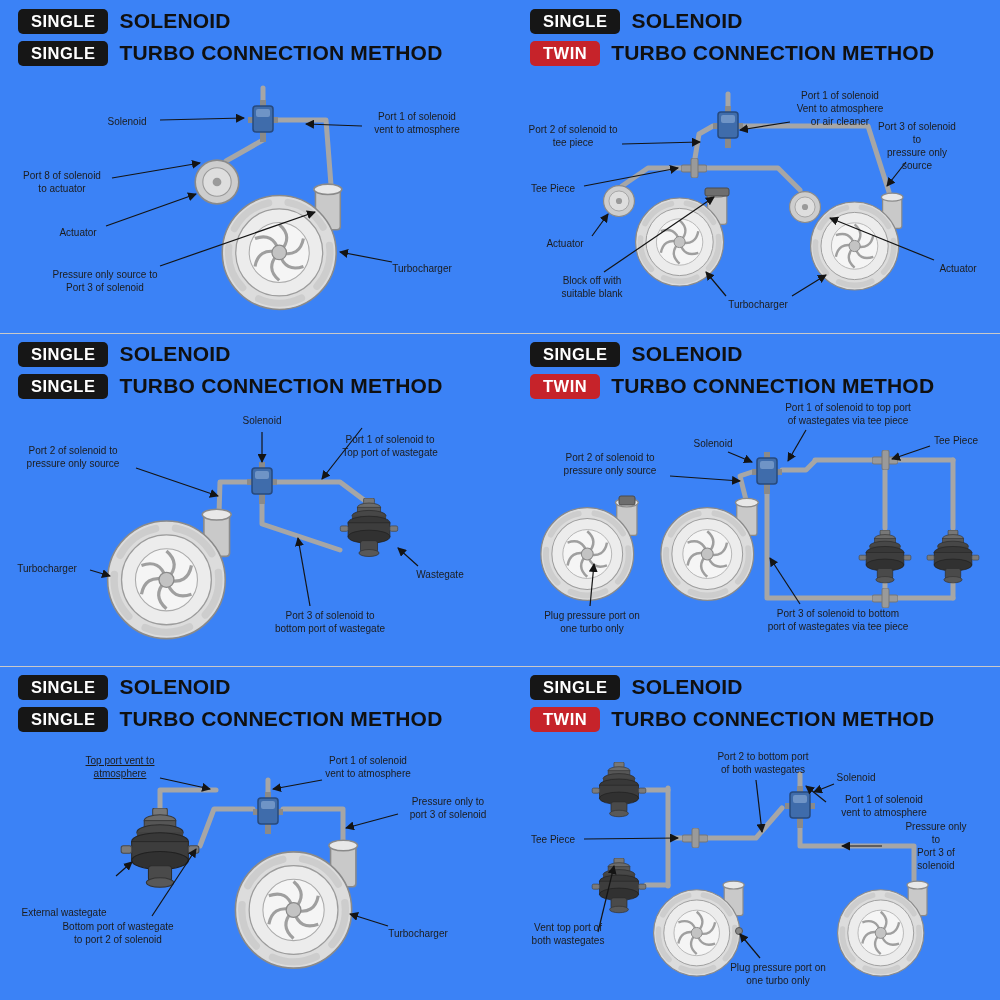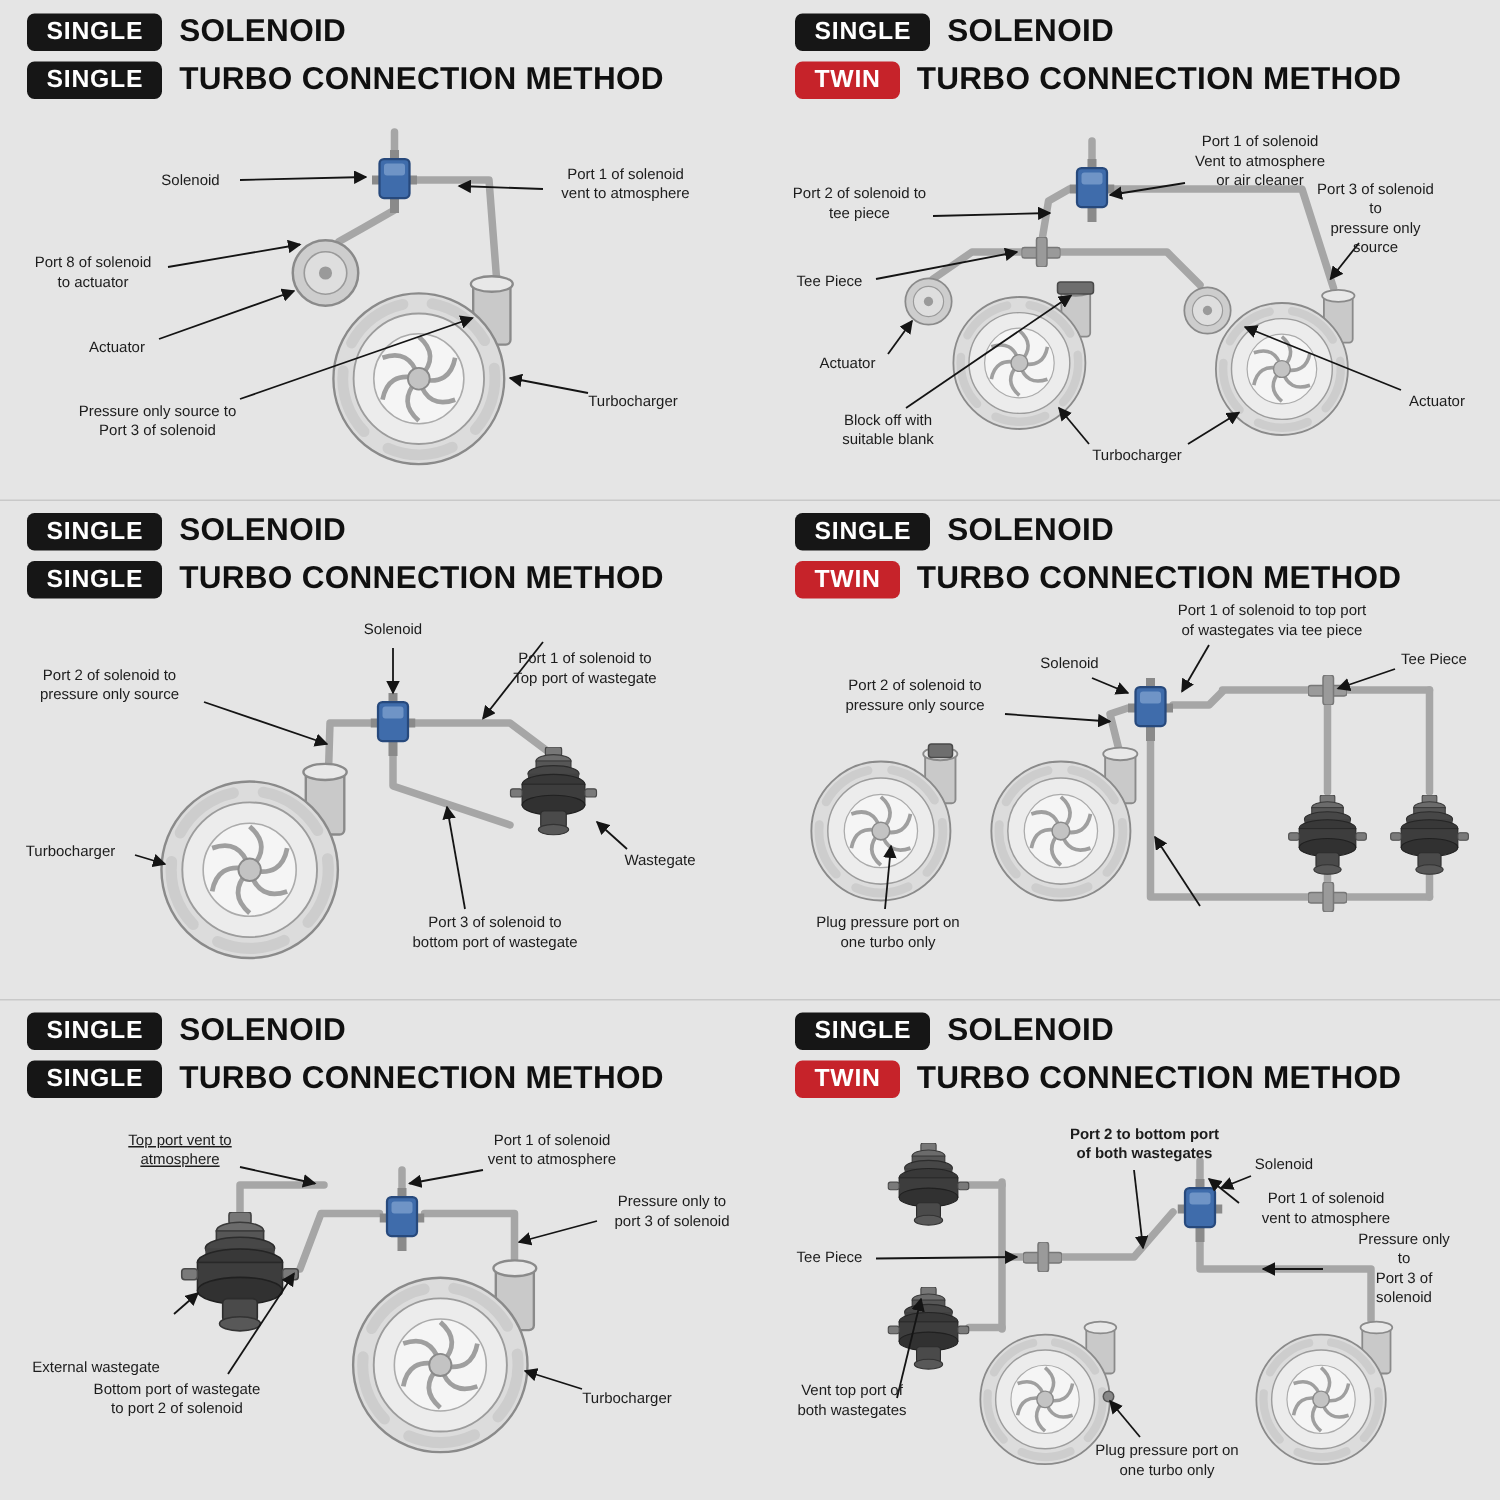--- a/index.html
+++ b/index.html
@@ -1,17 +1,17 @@
 <!DOCTYPE html>
 <html><head>
 <meta charset="utf-8">
 <title>Turbo Connection Methods</title>
 <style>
   html,body{margin:0;padding:0;background:#ffffff;}
-  #canvas{position:relative;width:1000px;height:1000px;background:#e5e5e5;overflow:hidden;
+  #canvas{position:relative;width:1000px;height:1000px;background:#3b82f6;overflow:hidden;
           font-family:"Liberation Sans", sans-serif;}
   #art{position:absolute;left:0;top:0;z-index:1;}
   .divider{position:absolute;left:0;width:1000px;height:1px;background:#c9c9c9;z-index:0;}
   .header-row{position:absolute;display:flex;align-items:center;gap:11px;height:26px;z-index:2;white-space:nowrap;}
   .badge{display:inline-flex;align-items:center;justify-content:center;height:25px;padding:0 13px;
          border-radius:5px;color:#ffffff;font-weight:bold;font-size:16.5px;letter-spacing:0.5px;
          font-family:"Liberation Sans", sans-serif;}
   .header-title{font-weight:bold;font-size:21px;color:#101010;letter-spacing:0.2px;}
   .callout{position:absolute;transform:translate(-50%,-50%);white-space:pre-line;text-align:center;
            font-size:10px;line-height:1.3;color:#1c1c1c;z-index:2;}
@@ -281,20 +281,22 @@
       <span class="header-title">TURBO CONNECTION METHOD</span>
     </div>
     <div class="callout" style="left: 848px; top: 414px;">Port 1 of solenoid to top port
 of wastegates via tee piece</div>
     <div class="callout" style="left: 956px; top: 440px;">Tee Piece</div>
     <div class="callout" style="left: 713px; top: 443px;">Solenoid</div>
     <div class="callout" style="left: 610px; top: 464px;">Port 2 of solenoid to
 pressure only source</div>
     <div class="callout" style="left: 592px; top: 622px;">Plug pressure port on
 one turbo only</div>
+    <div class="callout" style="left: 838px; top: 620px;">Port 3 of solenoid to bottom
+port of wastegates via tee piece</div>
     <div class="header-row" style="left: 18px; top: 674px;">
       <span class="badge" style="background: rgb(22, 22, 22);">SINGLE</span>
       <span class="header-title">SOLENOID</span>
     </div>
     <div class="header-row" style="left: 18px; top: 706px;">
       <span class="badge" style="background: rgb(22, 22, 22);">SINGLE</span>
       <span class="header-title">TURBO CONNECTION METHOD</span>
     </div>
     <div class="callout" style="left: 120px; top: 767px; text-decoration: underline;">Top port vent to
 atmosphere</div>
@@ -307,21 +309,21 @@
 to port 2 of solenoid</div>
     <div class="callout" style="left: 418px; top: 933px;">Turbocharger</div>
     <div class="header-row" style="left: 530px; top: 674px;">
       <span class="badge" style="background: rgb(22, 22, 22);">SINGLE</span>
       <span class="header-title">SOLENOID</span>
     </div>
     <div class="header-row" style="left: 530px; top: 706px;">
       <span class="badge" style="background: rgb(198, 35, 42);">TWIN</span>
       <span class="header-title">TURBO CONNECTION METHOD</span>
     </div>
-    <div class="callout" style="left: 763px; top: 763px; font-weight: bold;">Port 2 to bottom port
+    <div class="callout" style="left: 763px; top: 763px;">Port 2 to bottom port
 of both wastegates</div>
     <div class="callout" style="left: 856px; top: 777px;">Solenoid</div>
     <div class="callout" style="left: 884px; top: 806px;">Port 1 of solenoid
 vent to atmosphere</div>
     <div class="callout" style="left: 936px; top: 846px;">Pressure only to
 Port 3 of solenoid</div>
     <div class="callout" style="left: 553px; top: 839px;">Tee Piece</div>
     <div class="callout" style="left: 568px; top: 934px;">Vent top port of
 both wastegates</div>
     <div class="callout" style="left: 778px; top: 974px;">Plug pressure port on

